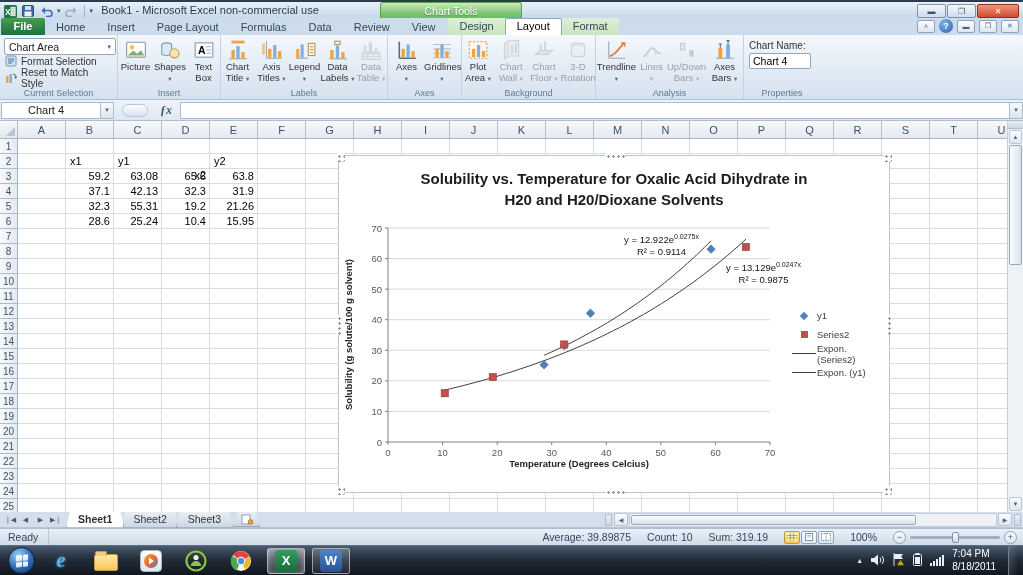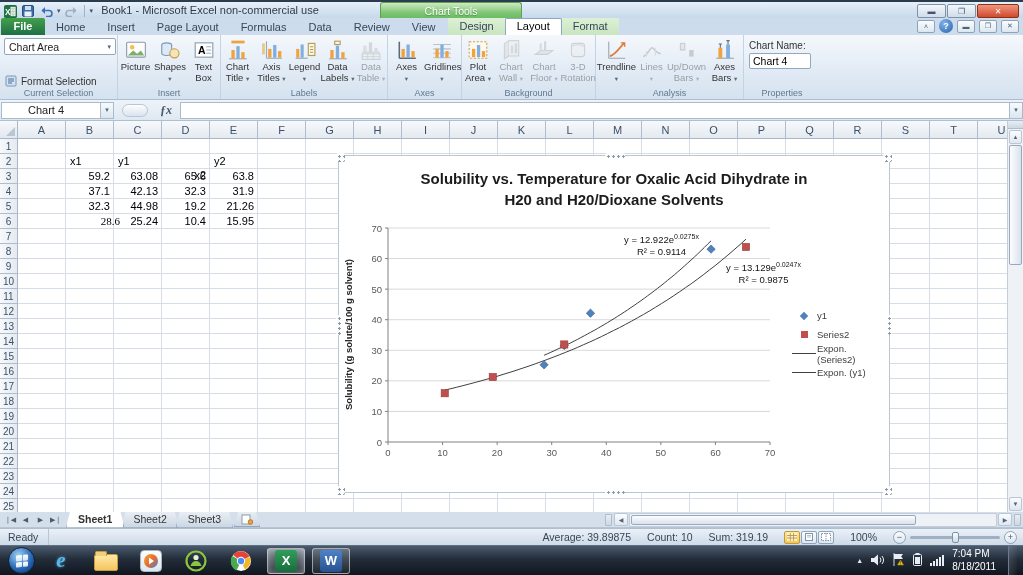--- a/index.html
+++ b/index.html
@@ -31,21 +31,21 @@
 .glabel{position:absolute;bottom:1px;left:0;right:0;text-align:center;font-size:9px;color:#61788f}
 .rrow{display:flex;height:50px}
 .rbtn{display:flex;flex-direction:column;align-items:center;padding-top:2px;border-radius:3px;flex:none}
 .ricon{width:22px;height:22px;display:flex;align-items:center;justify-content:center;margin-bottom:1px}
 .rlabel{font-size:9.5px;color:#333;text-align:center;line-height:1.15;width:100%}
 .caret{font-size:6.5px;color:#55Meet6b78;color:#556b78}
 .dis{opacity:.42;filter:grayscale(.85)}
 .csel{padding:1px 3px}
 .sel-box{width:112px;height:17px;background:#fff;border:1px solid #93a8bd;border-radius:2px;display:flex;align-items:center;font-size:10.5px;padding-left:4px;color:#222}
 .sel-dd{margin-left:auto;font-size:7px;padding:0 4px;color:#55667a}
-.sbtn{display:flex;align-items:center;gap:4px;font-size:10px;color:#333;margin-top:20px;padding-left:1px}
+.sbtn{display:flex;align-items:center;gap:4px;font-size:10px;color:#333;margin-top:0;padding-left:1px}
 .si{width:12px;height:12px;flex:none}
 .props{padding:3px 4px}
 .props .plabel{font-size:10px;color:#333;margin-bottom:2px}
 .props input{width:62px;height:16px;border:1px solid #93a8bd;border-radius:2px;font-size:10.5px;padding-left:3px;font-family:"Liberation Sans",sans-serif}
 
 .fbar{position:absolute;left:0;top:100px;width:1023px;height:21px;background:linear-gradient(#eef3f9,#dfe8f2);border-bottom:1px solid #aebfd0;display:flex;align-items:center}
 .namebox{width:100px;height:17px;background:#fff;border:1px solid #a9bccd;margin-left:1px;font-size:11px;display:flex;align-items:center;padding-left:26px}
 .nb-dd{width:13px;height:17px;border:1px solid #a9bccd;border-left:none;background:linear-gradient(#f7fafc,#dce6f0);font-size:7px;color:#55667a;display:flex;align-items:center;justify-content:center}
 .fx-pill{width:26px;height:13px;border-radius:7px;background:linear-gradient(#fdfefe,#d9e3ee);border:1px solid #b6c6d6;margin-left:8px}
 .fx{font-style:italic;font-family:"Liberation Serif",serif;font-weight:bold;color:#4a5a6b;font-size:12px;margin:0 8px 0 12px}
@@ -463,24 +463,24 @@
       <div class="cell" style="left: 192px; top: 15px;">y2</div>
       <div class="cell num" style="left: 48px; top: 30px;">59.2</div>
       <div class="cell num" style="left: 96px; top: 30px;">63.08</div>
       <div class="cell num" style="left: 144px; top: 30px;">65.6</div>
       <div class="cell num" style="left: 192px; top: 30px;">63.8</div>
       <div class="cell num" style="left: 48px; top: 45px;">37.1</div>
       <div class="cell num" style="left: 96px; top: 45px;">42.13</div>
       <div class="cell num" style="left: 144px; top: 45px;">32.3</div>
       <div class="cell num" style="left: 192px; top: 45px;">31.9</div>
       <div class="cell num" style="left: 48px; top: 60px;">32.3</div>
-      <div class="cell num" style="left: 96px; top: 60px;">44.98</div>
+      <div class="cell num" style="left: 96px; top: 60px;">55.31</div>
       <div class="cell num" style="left: 144px; top: 60px;">19.2</div>
       <div class="cell num" style="left: 192px; top: 60px;">21.26</div>
-      <div class="cell num" style="left: 58px; top: 75px; font-family: Liberation Serif, serif;">28.6</div>
+      <div class="cell num" style="left: 48px; top: 75px;">28.6</div>
       <div class="cell num" style="left: 96px; top: 75px;">25.24</div>
       <div class="cell num" style="left: 144px; top: 75px;">10.4</div>
       <div class="cell num" style="left: 192px; top: 75px;">15.95</div>
     </div>
   <div class="corner"></div>
   <div class="colhs" id="colhs">
       <div class="colh">A</div>
       <div class="colh">B</div>
       <div class="colh">C</div>
       <div class="colh">D</div>
@@ -582,20 +582,21 @@
         <polygon points="372.0628571428572,88.95542857142858 376.2628571428572,93.15542857142859 372.0628571428572,97.35542857142859 367.8628571428572,93.15542857142859" fill="#4F81BD" stroke="#39618f" stroke-width="0.6"></polygon>
         <polygon points="251.46,153.00257142857143 255.66,157.20257142857142 251.46,161.4025714285714 247.26000000000002,157.20257142857142" fill="#4F81BD" stroke="#39618f" stroke-width="0.6"></polygon>
         <polygon points="225.26571428571427,185.37771428571432 229.46571428571426,189.5777142857143 225.26571428571427,193.7777142857143 221.06571428571428,189.5777142857143" fill="#4F81BD" stroke="#39618f" stroke-width="0.6"></polygon>
         <polygon points="205.0742857142857,204.6377142857143 209.2742857142857,208.8377142857143 205.0742857142857,213.0377142857143 200.87428571428572,208.8377142857143" fill="#4F81BD" stroke="#39618f" stroke-width="0.6"></polygon>
         <rect x="403.38857142857137" y="87.35428571428574" width="7.2" height="7.2" fill="#C0504D" stroke="#963c39" stroke-width="0.6"></rect>
         <rect x="221.66571428571427" y="184.87714285714287" width="7.2" height="7.2" fill="#C0504D" stroke="#963c39" stroke-width="0.6"></rect>
         <rect x="150.17714285714285" y="217.40514285714286" width="7.2" height="7.2" fill="#C0504D" stroke="#963c39" stroke-width="0.6"></rect>
         <rect x="102.15428571428572" y="233.63857142857145" width="7.2" height="7.2" fill="#C0504D" stroke="#963c39" stroke-width="0.6"></rect>
       </svg>
     <div class="ytitle">Solubility (g solute/100 g solvent)</div>
+    <div class="xtitle">Temperature (Degrees Celcius)</div>
     <div class="eq" id="eq1">
       <div><span>y = 12.922e</span><sup>0.0275x</sup></div>
       <div>R² = 0.9114</div>
     </div>
     <div class="eq" id="eq2">
       <div><span>y = 13.129e</span><sup>0.0247x</sup></div>
       <div>R² = 0.9875</div>
     </div>
     <div class="legend" id="legend">
         <div class="litem">

